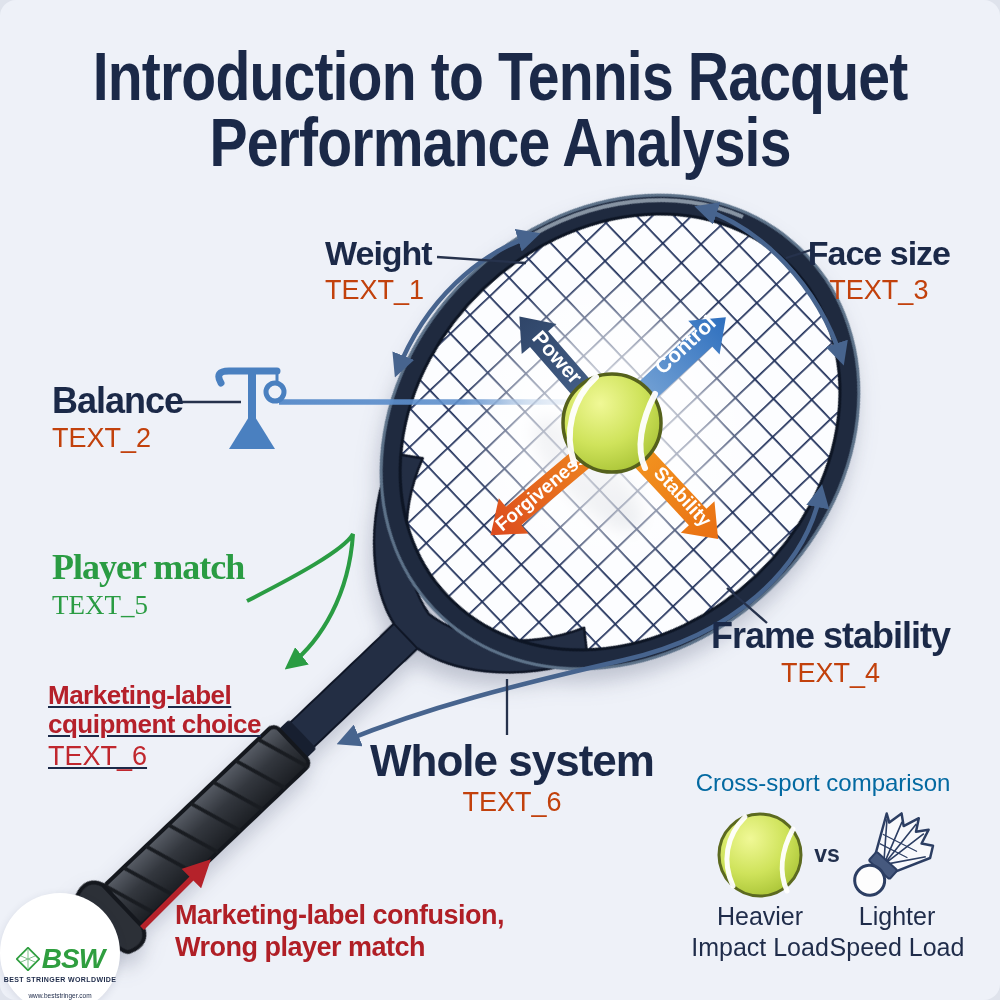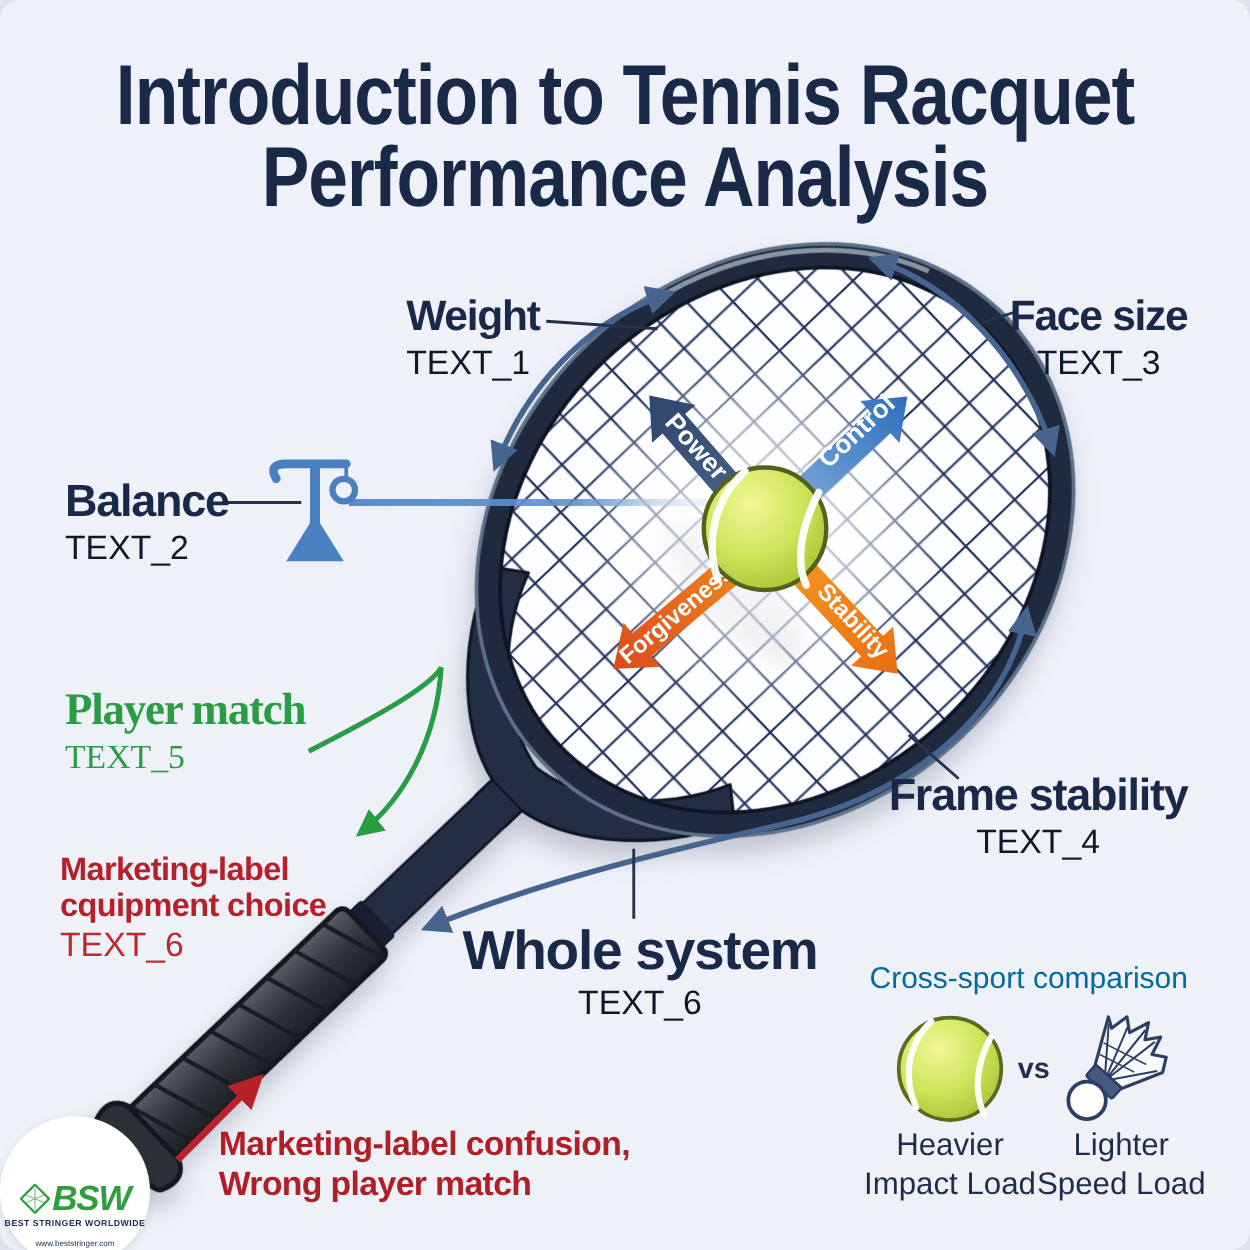--- a/index.html
+++ b/index.html
@@ -9,21 +9,21 @@
     font-family:"Liberation Sans","DejaVu Sans",sans-serif;color:#1b2948;
   }
   .art{position:absolute;inset:0;width:1000px;height:1000px;}
   .title{
     position:absolute;top:44px;left:0;width:100%;text-align:center;
     font-size:68px;font-weight:700;line-height:.97;letter-spacing:-1px;
     color:#1b2948;transform:scaleX(.84);
   }
   .callout{position:absolute;}
   .c-label{font-weight:700;font-size:34px;letter-spacing:-1px;color:#1b2948;line-height:1.05;}
-  .c-value{font-size:27px;color:#0f172a;margin-top:3px;}
+  .c-value{font-size:27px;color:#c2410c;margin-top:3px;}
   .right{text-align:center;}
   .center{text-align:center;}
   .green .c-label,.green .c-value{color:#2a9c43;}
   .red2{font-weight:700;font-size:26px;line-height:1.1;color:#b5202a;letter-spacing:-0.5px;}
   .red .c-value{color:#c0272e;}
   .warn{position:absolute;font-weight:700;font-size:27px;line-height:1.18;letter-spacing:-0.5px;}
   .warn.crimson{color:#b01f26;}
   .warn.orange{color:#e8831f;}
   .cmp-title{position:absolute;left:823px;top:769px;transform:translateX(-50%);font-size:24px;color:#0369a1;white-space:nowrap;}
   .cmp-vs{position:absolute;left:827px;top:841px;transform:translateX(-50%);font-size:23px;font-weight:700;color:#22304e;}
@@ -201,21 +201,21 @@
   <div class="callout" style="left:52px;top:382px;">
     <div class="c-label" style="font-size:36px;">Balance</div>
     <div class="c-value">TEXT_2</div>
   </div>
 
   <div class="callout green" style="left:52px;top:549px;font-family:Liberation Serif, serif;">
     <div class="c-label" style="font-size:36px;">Player match</div>
     <div class="c-value">TEXT_5</div>
   </div>
 
-  <div class="callout red" style="left:48px;top:681px;">
+  <div class="callout red" style="left:48px;top:681px;text-decoration:underline;">
     <div class="red2">Marketing-label</div>
     <div class="red2">cquipment choice</div>
     <div class="c-value">TEXT_6</div>
   </div>
 
   <div class="callout right" style="right:50px;top:617px;">
     <div class="c-label" style="font-size:36px;">Frame stability</div>
     <div class="c-value">TEXT_4</div>
   </div>
 

